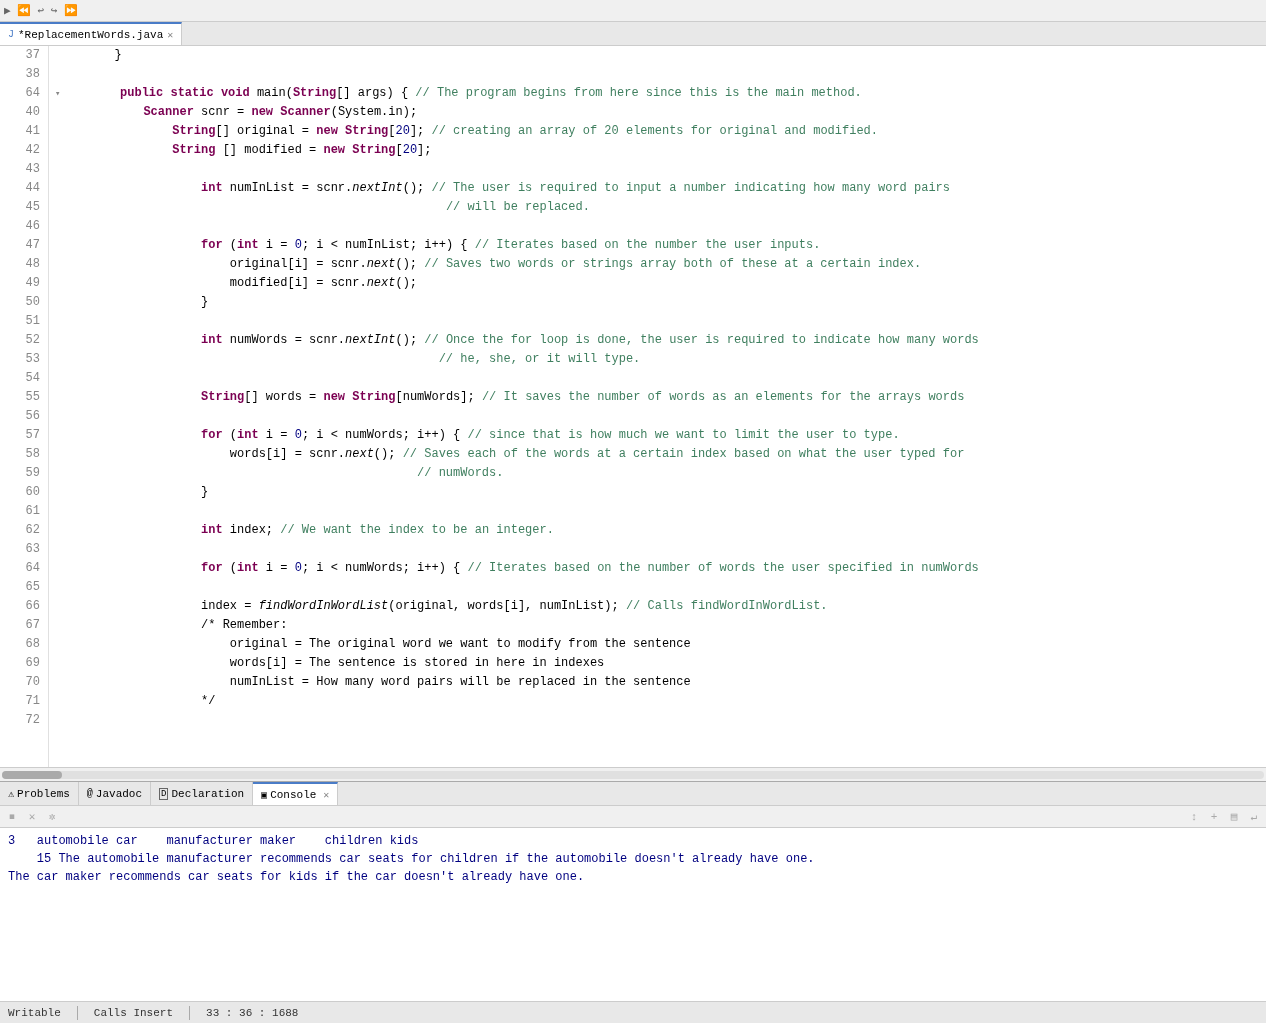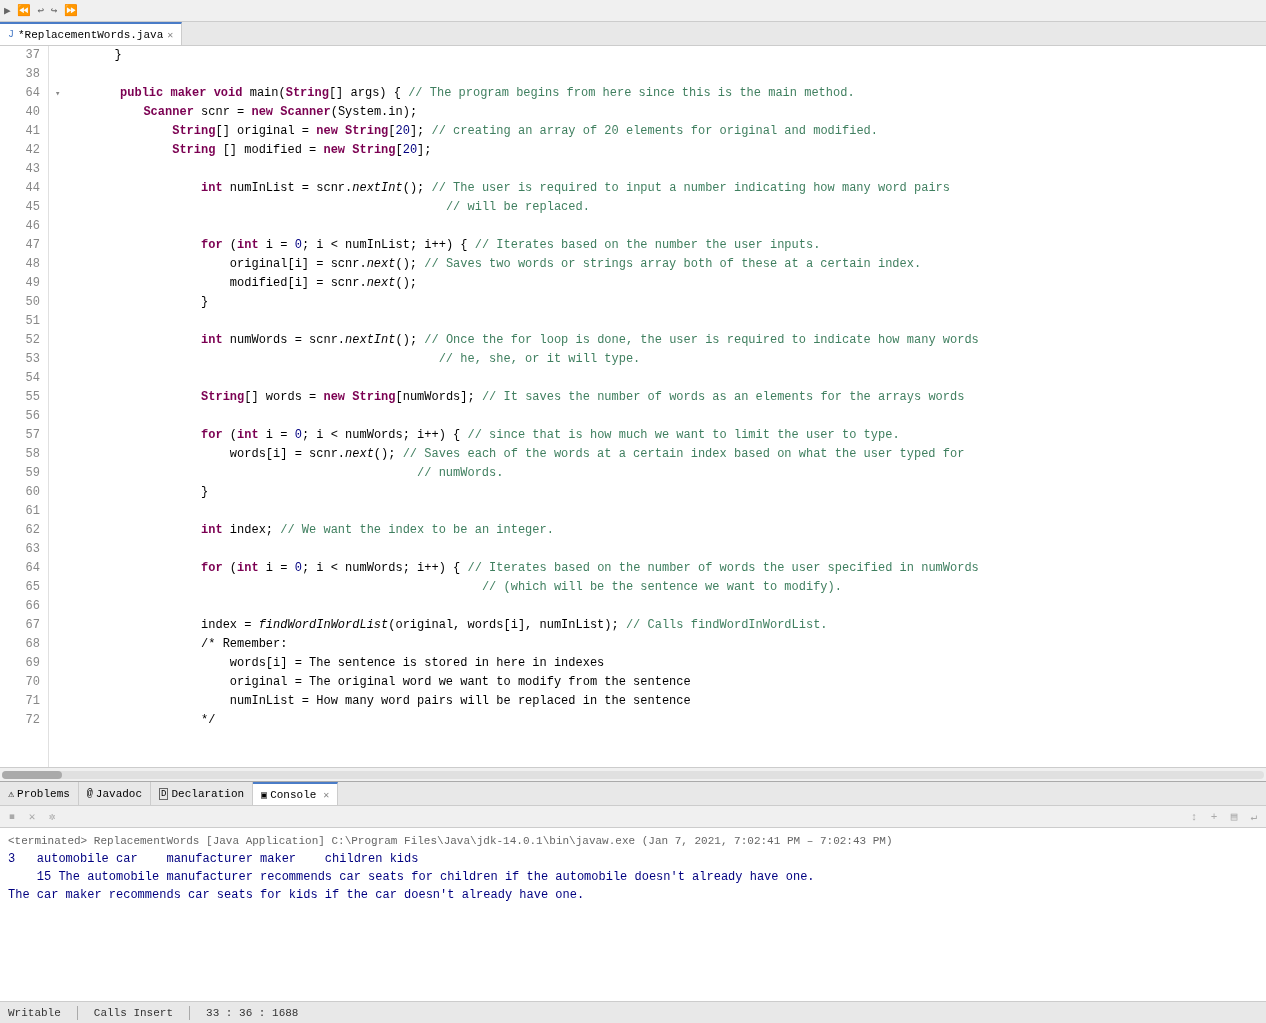--- a/index.html
+++ b/index.html
@@ -298,21 +298,21 @@
           <div>68</div>
           <div>69</div>
           <div>70</div>
           <div>71</div>
           <div>72</div>
         </div>
 
       <div class="code-lines" id="code-content">
           <div class="code-line">        }</div>
           <div class="code-line">&nbsp;</div>
-          <div class="code-line"><span class="fold-arrow">▾</span>        <span class="kw">public</span> <span class="kw">maker</span> <span class="kw">void</span> main(<span class="kw">String</span>[] args) { <span class="cm">// The program begins from here since this is the main method.</span></div>
+          <div class="code-line"><span class="fold-arrow">▾</span>        <span class="kw">public</span> <span class="kw">static</span> <span class="kw">void</span> main(<span class="kw">String</span>[] args) { <span class="cm">// The program begins from here since this is the main method.</span></div>
           <div class="code-line">            <span class="kw">Scanner</span> scnr = <span class="kw">new</span> <span class="kw">Scanner</span>(System.in);</div>
           <div class="code-line">                <span class="kw">String</span>[] original = <span class="kw">new</span> <span class="kw">String</span>[<span class="num">20</span>]; <span class="cm">// creating an array of 20 elements for original and modified.</span></div>
           <div class="code-line">                <span class="kw">String</span> [] modified = <span class="kw">new</span> <span class="kw">String</span>[<span class="num">20</span>];</div>
           <div class="code-line">&nbsp;</div>
           <div class="code-line">                    <span class="kw">int</span> numInList = scnr.<span class="mth">nextInt</span>(); <span class="cm">// The user is required to input a number indicating how many word pairs</span></div>
           <div class="code-line">                                                      <span class="cm">// will be replaced.</span></div>
           <div class="code-line">&nbsp;</div>
           <div class="code-line">                    <span class="kw">for</span> (<span class="kw">int</span> i = <span class="num">0</span>; i &lt; numInList; i++) { <span class="cm">// Iterates based on the number the user inputs.</span></div>
           <div class="code-line">                        original[i] = scnr.<span class="mth">next</span>(); <span class="cm">// Saves two words or strings array both of these at a certain index.</span></div>
           <div class="code-line">                        modified[i] = scnr.<span class="mth">next</span>();</div>
@@ -324,26 +324,25 @@
           <div class="code-line">                    <span class="kw">String</span>[] words = <span class="kw">new</span> <span class="kw">String</span>[numWords]; <span class="cm">// It saves the number of words as an elements for the arrays words</span></div>
           <div class="code-line">&nbsp;</div>
           <div class="code-line">                    <span class="kw">for</span> (<span class="kw">int</span> i = <span class="num">0</span>; i &lt; numWords; i++) { <span class="cm">// since that is how much we want to limit the user to type.</span></div>
           <div class="code-line">                        words[i] = scnr.<span class="mth">next</span>(); <span class="cm">// Saves each of the words at a certain index based on what the user typed for</span></div>
           <div class="code-line">                                                  <span class="cm">// numWords.</span></div>
           <div class="code-line">                    }</div>
           <div class="code-line">&nbsp;</div>
           <div class="code-line">                    <span class="kw">int</span> index; <span class="cm">// We want the index to be an integer.</span></div>
           <div class="code-line">&nbsp;</div>
           <div class="code-line">                    <span class="kw">for</span> (<span class="kw">int</span> i = <span class="num">0</span>; i &lt; numWords; i++) { <span class="cm">// Iterates based on the number of words the user specified in numWords</span></div>
-          <div class="code-line">                                                           <span class="cm">// (which will be the sentence we want to modify).</span></div>
           <div class="code-line">&nbsp;</div>
           <div class="code-line">                    index = <span class="mth">findWordInWordList</span>(original, words[i], numInList); <span class="cm">// Calls findWordInWordList.</span></div>
           <div class="code-line">                    /* Remember:</div>
+          <div class="code-line">                        original = The original word we want to modify from the sentence</div>
           <div class="code-line">                        words[i] = The sentence is stored in here in indexes</div>
-          <div class="code-line">                        original = The original word we want to modify from the sentence</div>
           <div class="code-line">                        numInList = How many word pairs will be replaced in the sentence</div>
           <div class="code-line">                    */</div>
         </div>
     </div>
     <div class="h-scrollbar">
       <div class="h-scrollbar-track">
         <div class="h-scrollbar-thumb"></div>
       </div>
     </div>
   </div>
@@ -372,21 +371,20 @@
       <span class="icon-btn" style="color:#aaa;">⏹</span>
       <span class="icon-btn" style="color:#aaa;">✕</span>
       <span class="icon-btn" style="color:#aaa;">✲</span>
       <span style="flex:1"></span>
       <span class="icon-btn" style="color:#aaa;">↕</span>
       <span class="icon-btn" style="color:#aaa;">+</span>
       <span class="icon-btn" style="color:#aaa;">▤</span>
       <span class="icon-btn" style="color:#aaa;">↵</span>
     </div>
     <div class="console-content" id="console-out">
-        <div class="console-line console-header">&lt;terminated&gt; ReplacementWords [Java Application] C:\Program Files\Java\jdk-14.0.1\bin\javaw.exe (Jan 7, 2021, 7:02:41 PM – 7:02:43 PM)</div>
         <div class="console-line">3   automobile car    manufacturer maker    children kids</div>
         <div class="console-line">    15 The automobile manufacturer recommends car seats for children if the automobile doesn't already have one.</div>
         <div class="console-line">The car maker recommends car seats for kids if the car doesn't already have one.</div>
       </div>
   </div>
 </div>
 
 <div class="status-bar">
   <div class="status-section">
     <span>Writable</span>

